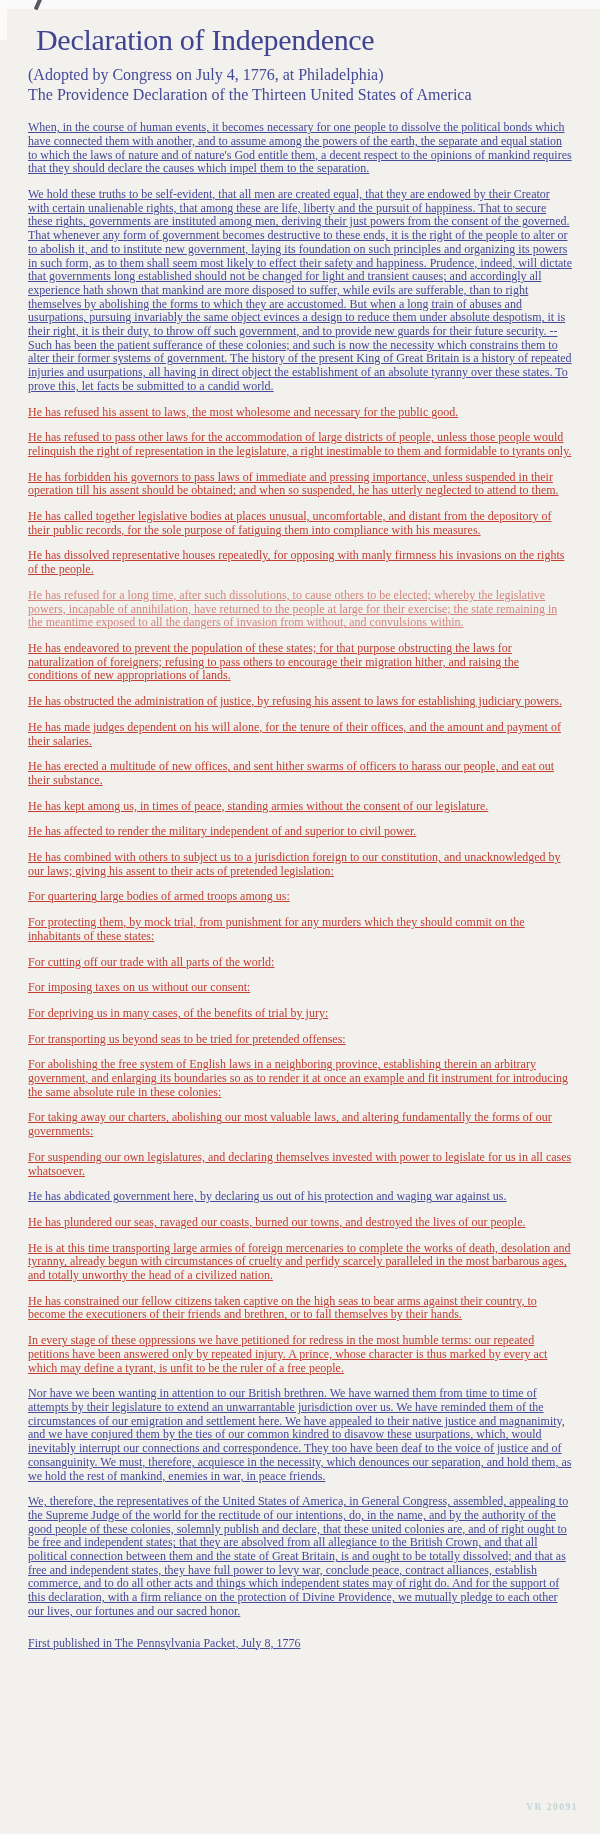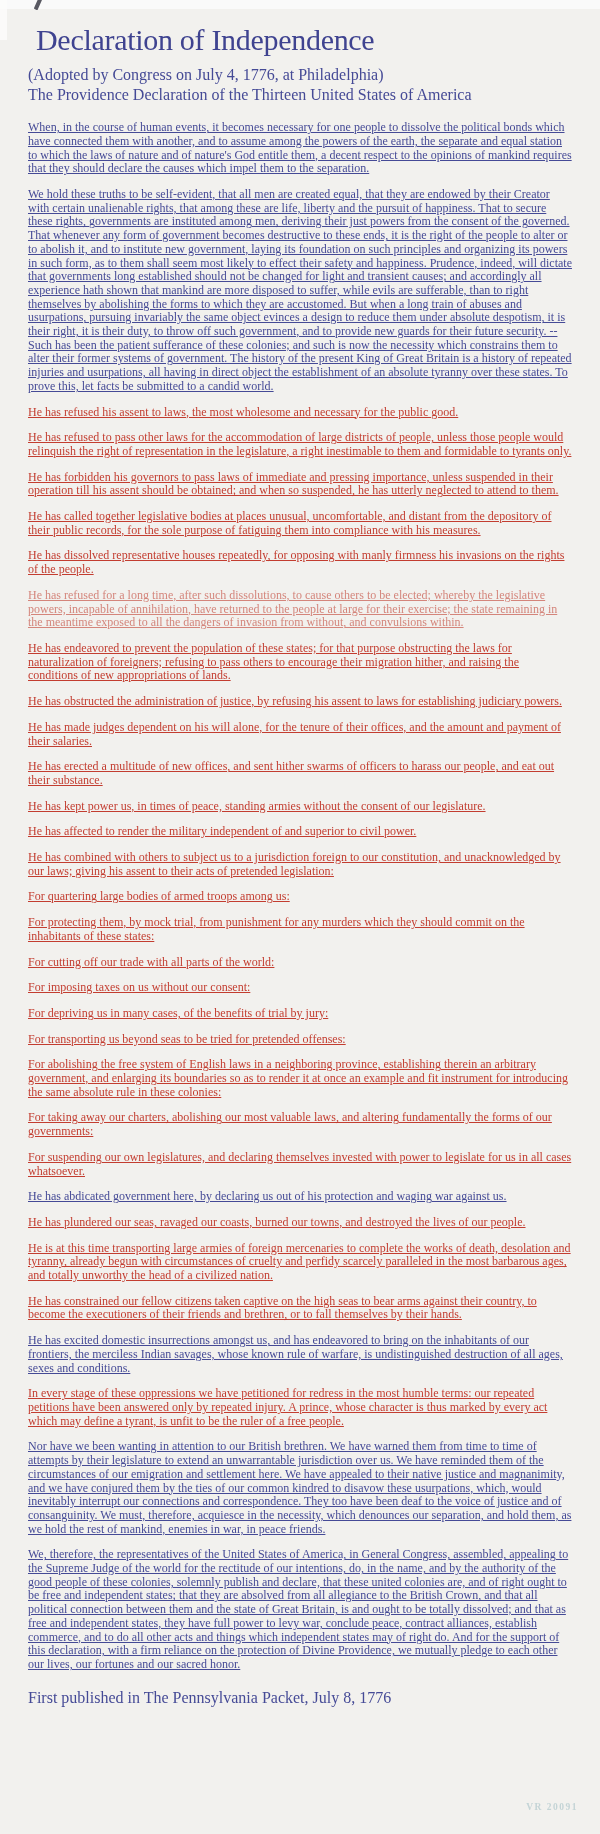--- a/index.html
+++ b/index.html
@@ -46,22 +46,23 @@
     font-size: 12px;
     line-height: 13.7px;
     letter-spacing: 0;
     text-decoration: underline;
   }
   .tone-blue { color: var(--blue, #454a96); }
   .tone-red { color: var(--red, #c33d30); }
   .tone-red-faded { color: var(--redFaded, #d4857b); }
   .publication-note {
     margin-top: 17px;
-    font-size: 16px;
+    font-size: 12px;
     color: var(--blue, #454a96);
+    text-decoration: underline;
   }
   .watermark {
     position: absolute;
     top: 1802px;
     right: 22px;
     font-family: Liberation Serif, serif;
     font-weight: bold;
     font-size: 9.5px;
     letter-spacing: 1.5px;
     color: var(--watermark, #c6d6d8);
@@ -85,37 +86,36 @@
     <p class="tone-red">He has refused his assent to laws, the most wholesome and necessary for the public good.</p>
     <p class="tone-red">He has refused to pass other laws for the accommodation of large districts of people, unless those people would relinquish the right of representation in the legislature, a right inestimable to them and formidable to tyrants only.</p>
     <p class="tone-red">He has forbidden his governors to pass laws of immediate and pressing importance, unless suspended in their operation till his assent should be obtained; and when so suspended, he has utterly neglected to attend to them.</p>
     <p class="tone-red">He has called together legislative bodies at places unusual, uncomfortable, and distant from the depository of their public records, for the sole purpose of fatiguing them into compliance with his measures.</p>
     <p class="tone-red">He has dissolved representative houses repeatedly, for opposing with manly firmness his invasions on the rights of the people.</p>
     <p class="tone-red-faded">He has refused for a long time, after such dissolutions, to cause others to be elected; whereby the legislative powers, incapable of annihilation, have returned to the people at large for their exercise; the state remaining in the meantime exposed to all the dangers of invasion from without, and convulsions within.</p>
     <p class="tone-red">He has endeavored to prevent the population of these states; for that purpose obstructing the laws for naturalization of foreigners; refusing to pass others to encourage their migration hither, and raising the conditions of new appropriations of lands.</p>
     <p class="tone-red">He has obstructed the administration of justice, by refusing his assent to laws for establishing judiciary powers.</p>
     <p class="tone-red">He has made judges dependent on his will alone, for the tenure of their offices, and the amount and payment of their salaries.</p>
     <p class="tone-red">He has erected a multitude of new offices, and sent hither swarms of officers to harass our people, and eat out their substance.</p>
-    <p class="tone-red">He has kept power us, in times of peace, standing armies without the consent of our legislature.</p>
+    <p class="tone-red">He has kept among us, in times of peace, standing armies without the consent of our legislature.</p>
     <p class="tone-red">He has affected to render the military independent of and superior to civil power.</p>
     <p class="tone-red">He has combined with others to subject us to a jurisdiction foreign to our constitution, and unacknowledged by our laws; giving his assent to their acts of pretended legislation:</p>
     <p class="tone-red">For quartering large bodies of armed troops among us:</p>
     <p class="tone-red">For protecting them, by mock trial, from punishment for any murders which they should commit on the inhabitants of these states:</p>
     <p class="tone-red">For cutting off our trade with all parts of the world:</p>
     <p class="tone-red">For imposing taxes on us without our consent:</p>
     <p class="tone-red">For depriving us in many cases, of the benefits of trial by jury:</p>
     <p class="tone-red">For transporting us beyond seas to be tried for pretended offenses:</p>
     <p class="tone-red">For abolishing the free system of English laws in a neighboring province, establishing therein an arbitrary government, and enlarging its boundaries so as to render it at once an example and fit instrument for introducing the same absolute rule in these colonies:</p>
     <p class="tone-red">For taking away our charters, abolishing our most valuable laws, and altering fundamentally the forms of our governments:</p>
     <p class="tone-red">For suspending our own legislatures, and declaring themselves invested with power to legislate for us in all cases whatsoever.</p>
     <p class="tone-blue">He has abdicated government here, by declaring us out of his protection and waging war against us.</p>
     <p class="tone-red">He has plundered our seas, ravaged our coasts, burned our towns, and destroyed the lives of our people.</p>
     <p class="tone-red">He is at this time transporting large armies of foreign mercenaries to complete the works of death, desolation and tyranny, already begun with circumstances of cruelty and perfidy scarcely paralleled in the most barbarous ages, and totally unworthy the head of a civilized nation.</p>
     <p class="tone-red">He has constrained our fellow citizens taken captive on the high seas to bear arms against their country, to become the executioners of their friends and brethren, or to fall themselves by their hands.</p>
-    <p class="tone-blue">He has excited domestic insurrections amongst us, and has endeavored to bring on the inhabitants of our frontiers, the merciless Indian savages, whose known rule of warfare, is undistinguished destruction of all ages, sexes and conditions.</p>
     <p class="tone-red">In every stage of these oppressions we have petitioned for redress in the most humble terms: our repeated petitions have been answered only by repeated injury. A prince, whose character is thus marked by every act which may define a tyrant, is unfit to be the ruler of a free people.</p>
     <p class="tone-blue">Nor have we been wanting in attention to our British brethren. We have warned them from time to time of attempts by their legislature to extend an unwarrantable jurisdiction over us. We have reminded them of the circumstances of our emigration and settlement here. We have appealed to their native justice and magnanimity, and we have conjured them by the ties of our common kindred to disavow these usurpations, which, would inevitably interrupt our connections and correspondence. They too have been deaf to the voice of justice and of consanguinity. We must, therefore, acquiesce in the necessity, which denounces our separation, and hold them, as we hold the rest of mankind, enemies in war, in peace friends.</p>
     <p class="tone-blue">We, therefore, the representatives of the United States of America, in General Congress, assembled, appealing to the Supreme Judge of the world for the rectitude of our intentions, do, in the name, and by the authority of the good people of these colonies, solemnly publish and declare, that these united colonies are, and of right ought to be free and independent states; that they are absolved from all allegiance to the British Crown, and that all political connection between them and the state of Great Britain, is and ought to be totally dissolved; and that as free and independent states, they have full power to levy war, conclude peace, contract alliances, establish commerce, and to do all other acts and things which independent states may of right do. And for the support of this declaration, with a firm reliance on the protection of Divine Providence, we mutually pledge to each other our lives, our fortunes and our sacred honor.</p>
   </main>
 
   <div class="publication-note">First published in The Pennsylvania Packet, July 8, 1776</div>
 </div>
 
 <div class="watermark">VR 20091</div>
 

